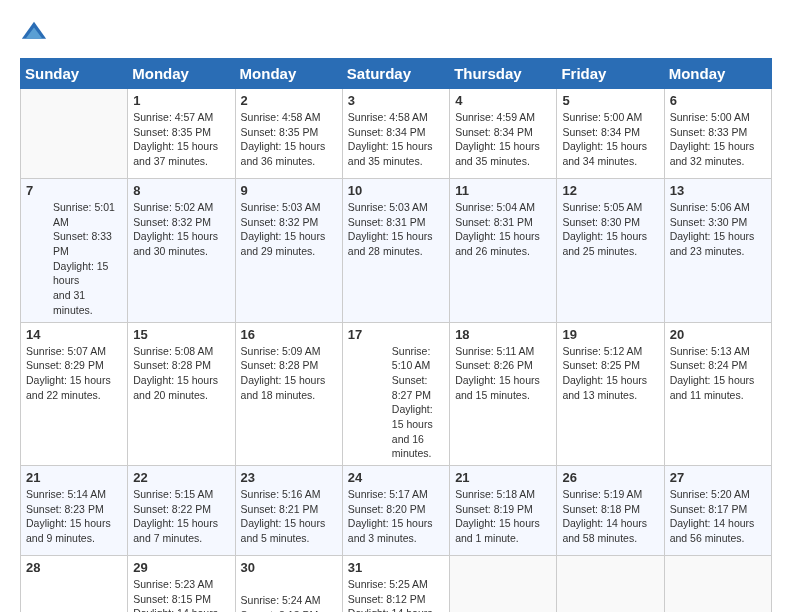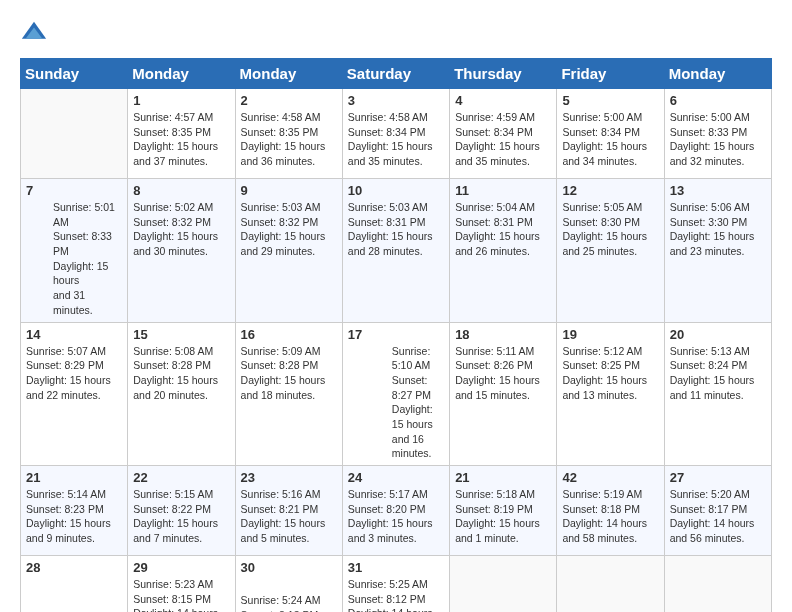--- a/index.html
+++ b/index.html
@@ -309,21 +309,21 @@
 and 3 minutes.</div>
         </td>
         <td>
           <span class="day-number">21</span>
           <div class="cell-text" style="white-space: pre-line;">Sunrise: 5:18 AM
 Sunset: 8:19 PM
 Daylight: 15 hours
 and 1 minute.</div>
         </td>
         <td>
-          <span class="day-number">42</span>
+          <span class="day-number">26</span>
           <div class="cell-text" style="white-space: pre-line;">Sunrise: 5:19 AM
 Sunset: 8:18 PM
 Daylight: 14 hours
 and 58 minutes.</div>
         </td>
         <td>
           <span class="day-number">27</span>
           <div class="cell-text" style="white-space: pre-line;">Sunrise: 5:20 AM
 Sunset: 8:17 PM
 Daylight: 14 hours

